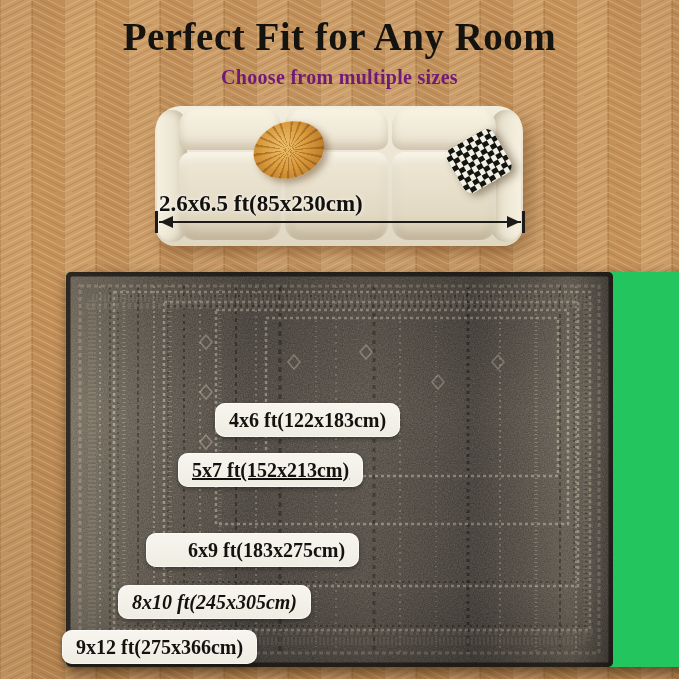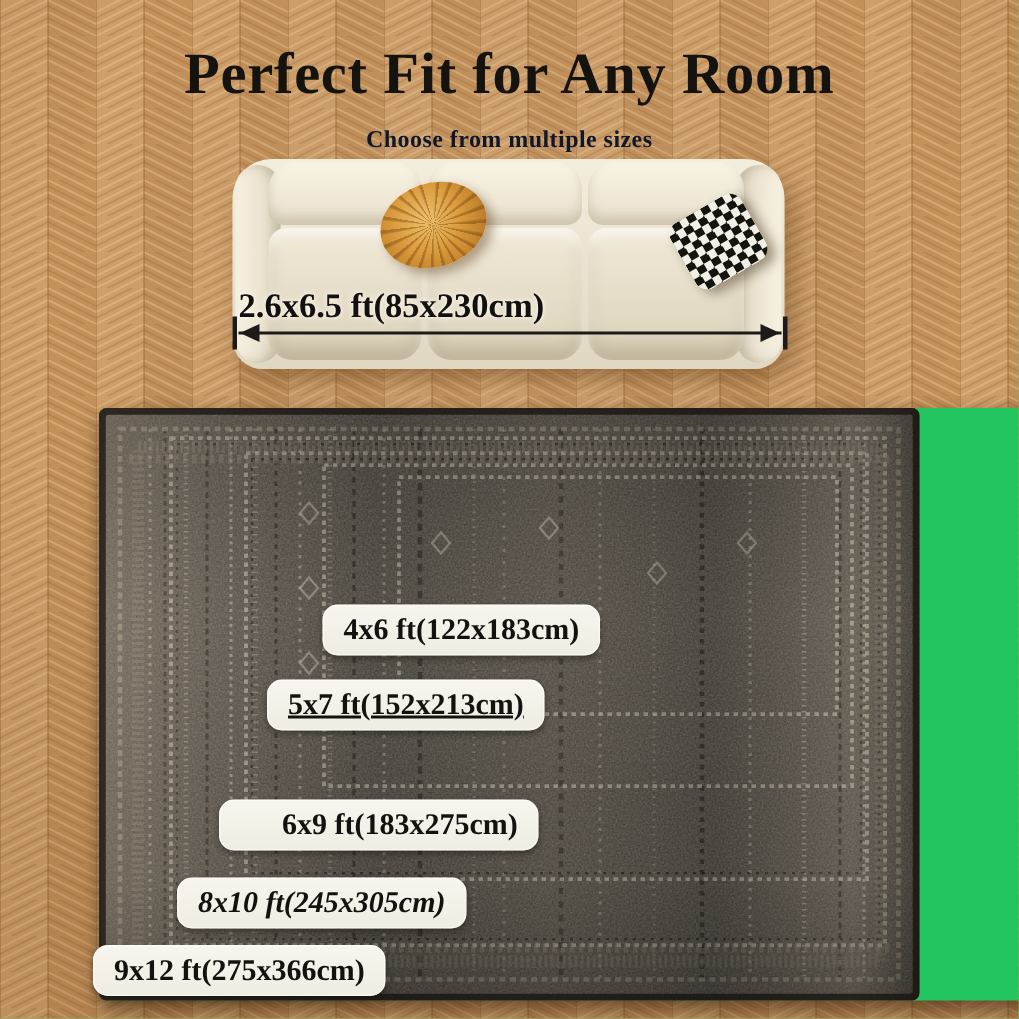--- a/index.html
+++ b/index.html
@@ -2,22 +2,22 @@
 <html><head>
 <meta charset="utf-8">
 <style>
   html,body{margin:0;padding:0;background:#c89a63;}
   .stage{position:relative;width:679px;height:679px;overflow:hidden;
          font-family:"Liberation Serif","DejaVu Serif",serif;}
   .floor-svg{position:absolute;left:0;top:0;width:679px;height:679px;display:block;}
 
   
   .header{position:absolute;top:14px;left:0;width:679px;text-align:center;z-index:5;}
-  .title{margin:13px;font-size:39px;font-weight:bold;color:#15130f;letter-spacing:.5px;}
-  .subtitle{margin:7px 0 0 0;font-size:16px;font-weight:bold;color:#0f172a;letter-spacing:.3px;}
+  .title{margin:0;font-size:39px;font-weight:bold;color:#15130f;letter-spacing:.5px;}
+  .subtitle{margin:7px 0 0 0;font-size:20px;font-weight:bold;color:#701a75;letter-spacing:.3px;}
 
   
   .sofa{position:absolute;left:155px;top:106px;width:368px;height:140px;z-index:3;}
   .sofa-body{position:absolute;inset:0;border-radius:26px 26px 20px 20px;
      background:linear-gradient(180deg,#f3eddd 0%,#eae2cf 55%,#e0d7c1 100%);
      box-shadow:14px 8px 20px -6px rgba(110,68,30,.40),0 10px 16px -6px rgba(110,68,30,.45);}
   .arm{position:absolute;top:4px;bottom:4px;width:30px;border-radius:22px;
      background:linear-gradient(90deg,#f7f1e1,#e2dac5);
      box-shadow:inset -5px 0 7px rgba(140,122,92,.35);}
   .arm.left{left:2px;}

